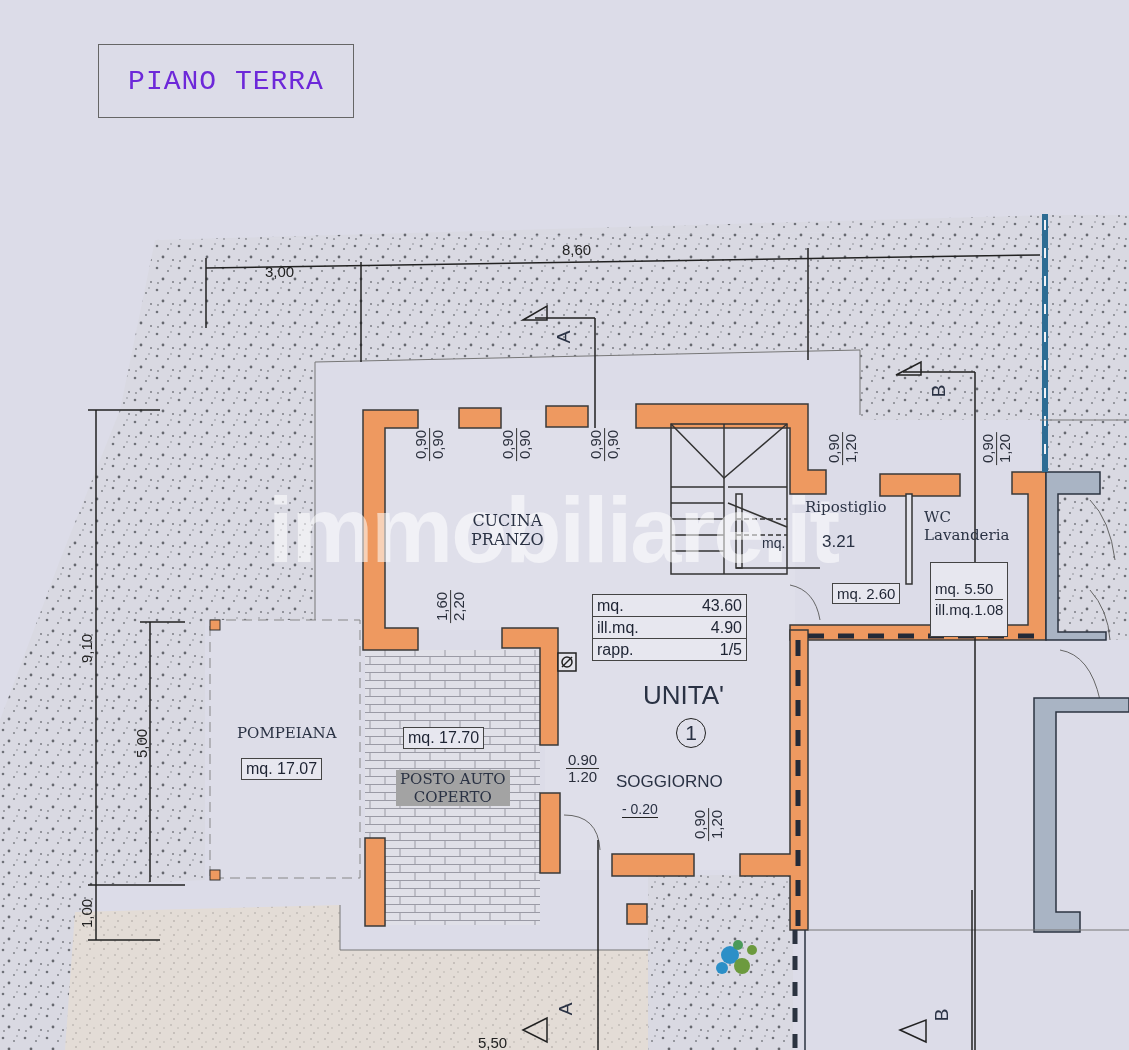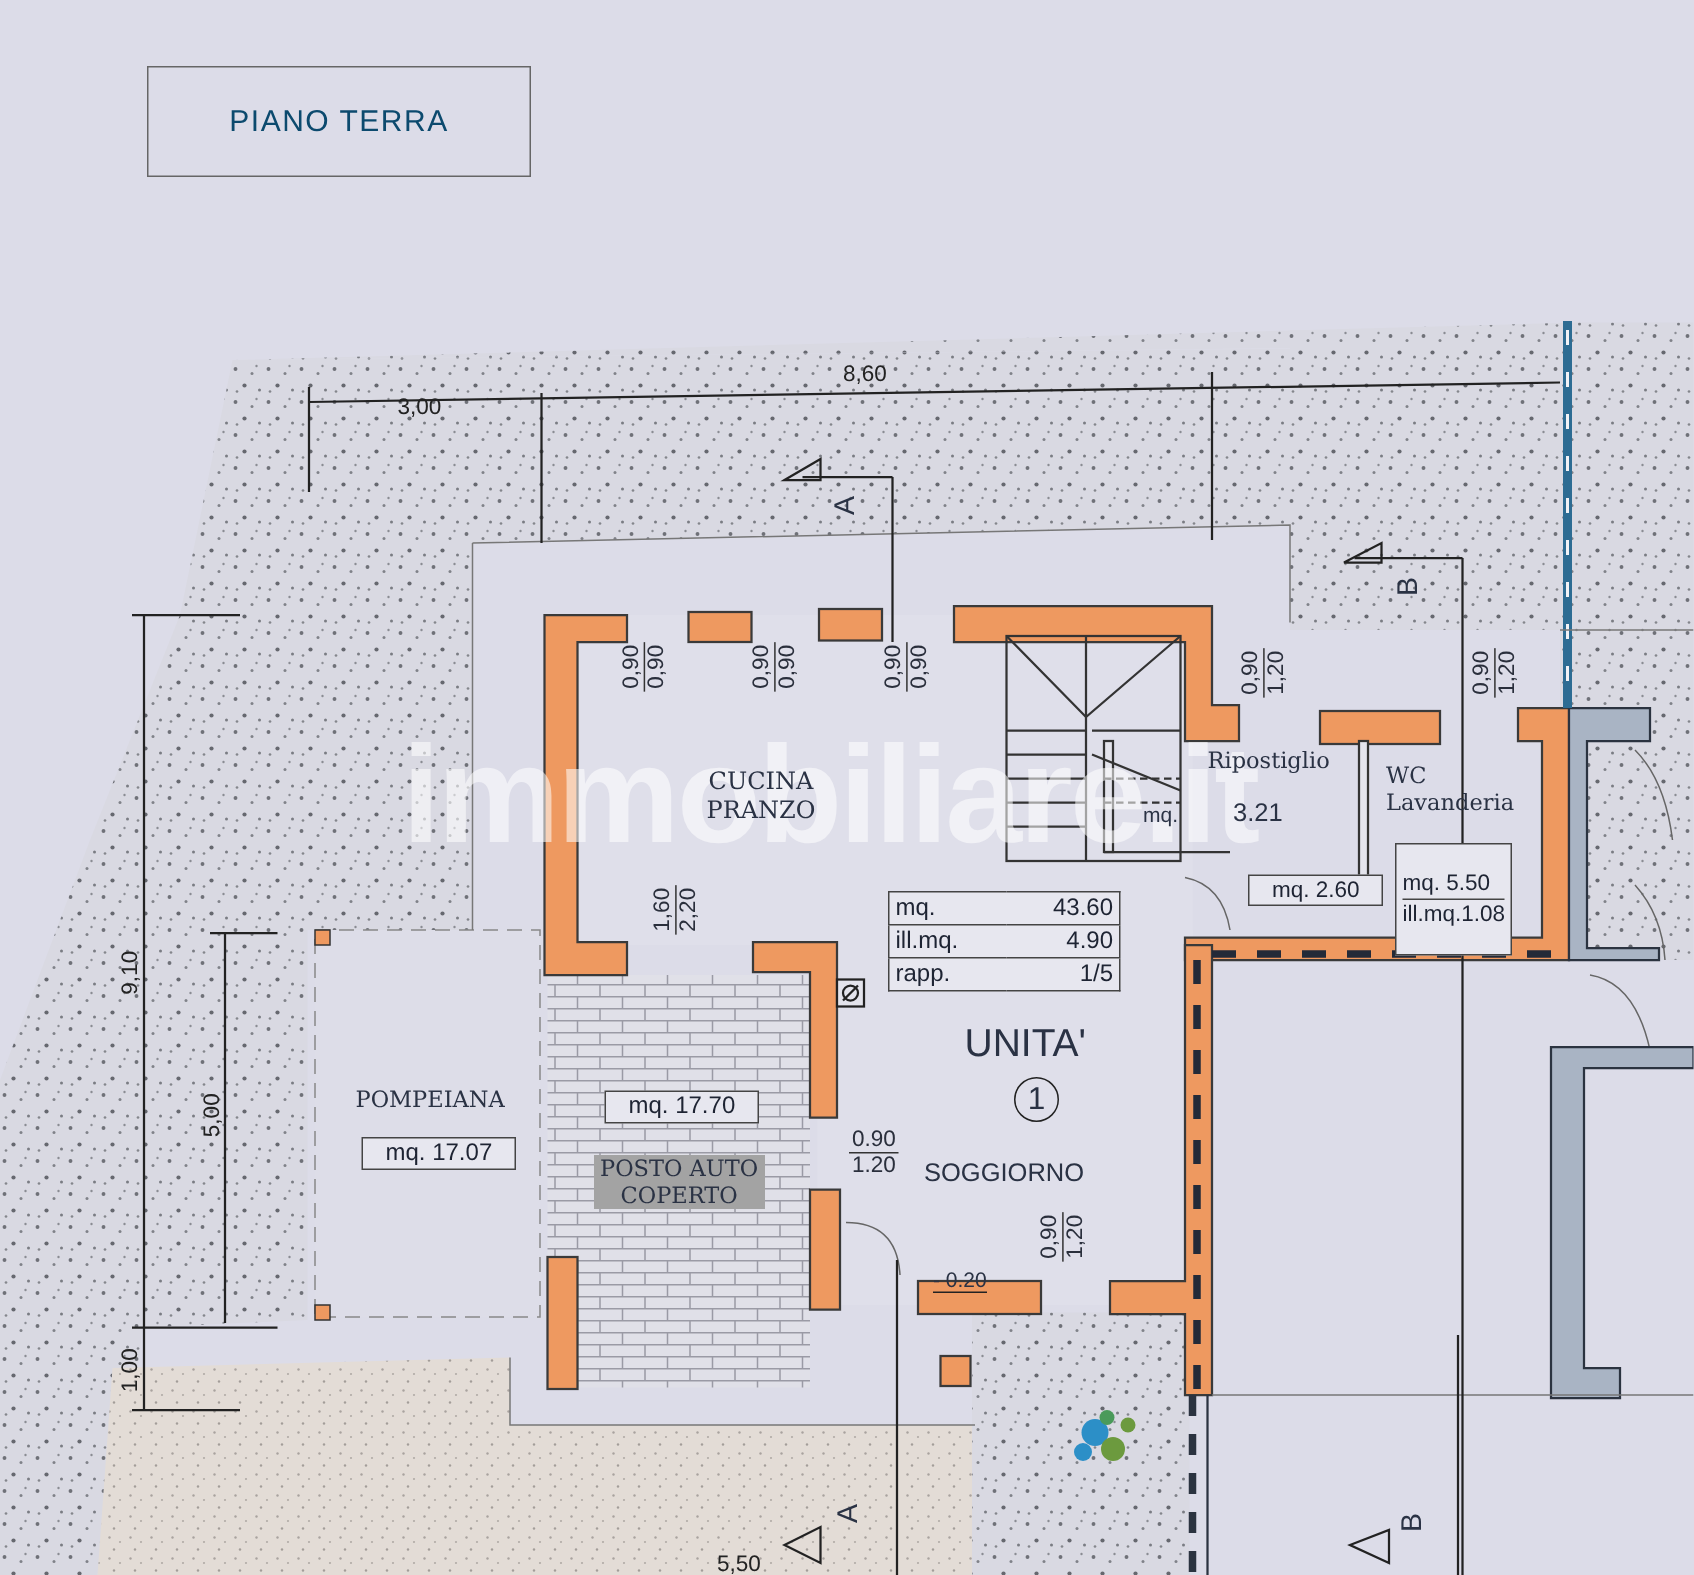--- a/index.html
+++ b/index.html
@@ -1,26 +1,26 @@
 <!DOCTYPE html>
 <html><head>
 <meta charset="utf-8">
 <style>
   html,body{margin:0;padding:0;}
   body{width:1129px;height:1050px;background:#dcdce8;overflow:hidden;position:relative;font-family:"Liberation Sans",sans-serif;}
   #plan{position:absolute;left:0;top:0;width:1129px;height:1050px;}
   .title-box{position:absolute;left:98px;top:44px;width:256px;height:74px;border:1.5px solid #666;box-sizing:border-box;display:flex;align-items:center;justify-content:center;}
-  .title-box span{font-size:20px;letter-spacing:1px;color:#0c4a6e;}
+  .title-box span{font-size:28px;letter-spacing:1px;color:#6d28d9;font-family:Liberation Mono, monospace;}
   .lbl{position:absolute;color:#2a3244;white-space:nowrap;}
   .serif{font-family:"DejaVu Serif","Liberation Serif",serif;}
   .dim{position:absolute;font-size:15px;color:#222;white-space:nowrap;}
   .vert{transform:rotate(-90deg);transform-origin:center;}
   .frac{position:absolute;display:flex;flex-direction:column;align-items:center;font-size:15px;color:#2a2f3c;line-height:16px;}
   .frac .top{border-bottom:1.5px solid #333;padding:0 2px;}
-  .area-box{position:absolute;border:1.5px solid #444;background:#e7e7ef;font-size:16px;color:#1e2433;padding:1px 15px;white-space:nowrap;}
+  .area-box{position:absolute;border:1.5px solid #444;background:#e7e7ef;font-size:16px;color:#1e2433;padding:1px 4px;white-space:nowrap;}
   .stats-table{position:absolute;left:592px;top:594px;width:155px;border:1.5px solid #444;background:#e7e7ef;border-collapse:collapse;font-size:16px;color:#1e2433;}
   .stats-table td{border-bottom:1.5px solid #444;padding:0 4px;height:21px;}
   .stats-table td.v{text-align:right;}
   .watermark{position:absolute;left:268px;top:478px;font-size:92px;font-weight:bold;color:rgba(255,255,255,0.55);letter-spacing:-2px;pointer-events:none;}
 </style>
 </head>
 <body>
 
 <svg id="plan" viewBox="0 0 1129 1050" xmlns="http://www.w3.org/2000/svg">
   <defs>
@@ -233,21 +233,21 @@
   <tr>
         <td style="border-bottom:none">rapp.</td>
         <td class="v" style="border-bottom:none">1/5</td>
       </tr>
 </tbody>
   </table>
 
 <div class="lbl" style="left:643px;top:680px;font-size:26px;">UNITA'</div>
 <div class="lbl" style="left:676px;top:718px;width:28px;height:28px;border:1.5px solid #222;border-radius:50%;text-align:center;line-height:28px;font-size:21px;">1</div>
 <div class="lbl" style="left:616px;top:772px;font-size:17px;">SOGGIORNO</div>
-<div class="lbl" style="left:622px;top:801px;font-size:14px;border-bottom:1.5px solid #222;margin-top:44px;">- 0.20</div>
+<div class="lbl" style="left:622px;top:801px;font-size:14px;border-bottom:1.5px solid #222;">- 0.20</div>
 
 <div class="lbl serif" style="left:237px;top:724px;font-size:15px;">POMPEIANA</div>
 <div class="area-box" style="left:241px;top:758px;">mq.  17.07</div>
 <div class="area-box" style="left:403px;top:727px;text-align:center;">mq.  17.70</div>
 <div class="lbl serif" style="left:396px;top:770px;font-size:15px;text-align:center;background:#a3a3a3;padding:0 4px;">
   <div>POSTO AUTO</div>
     <div>COPERTO</div>
 </div>
 
 </body></html>

